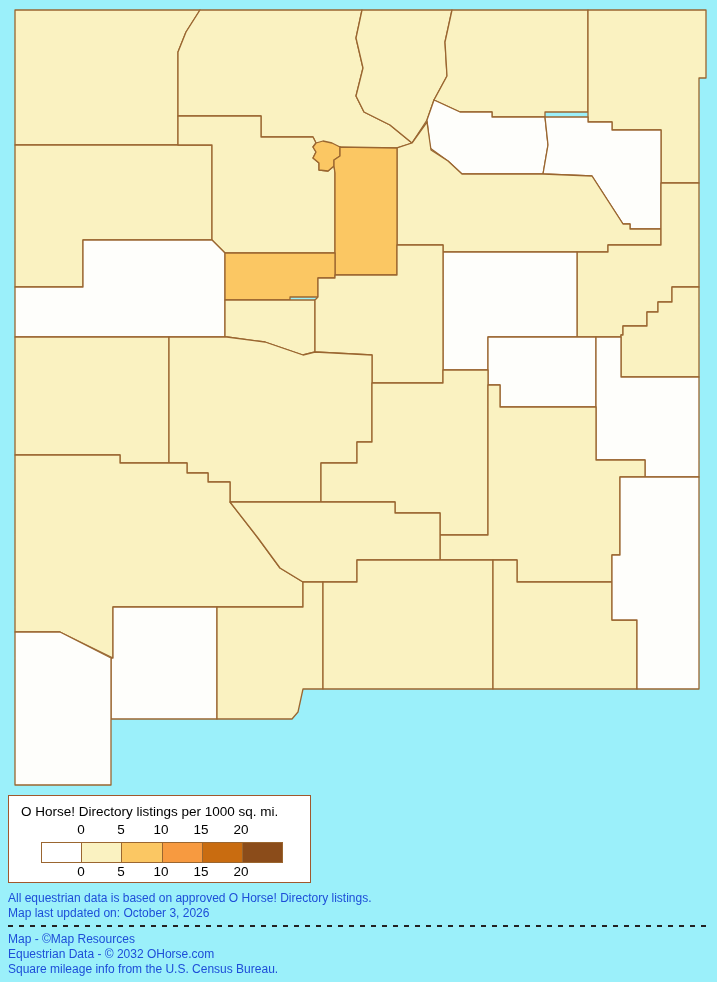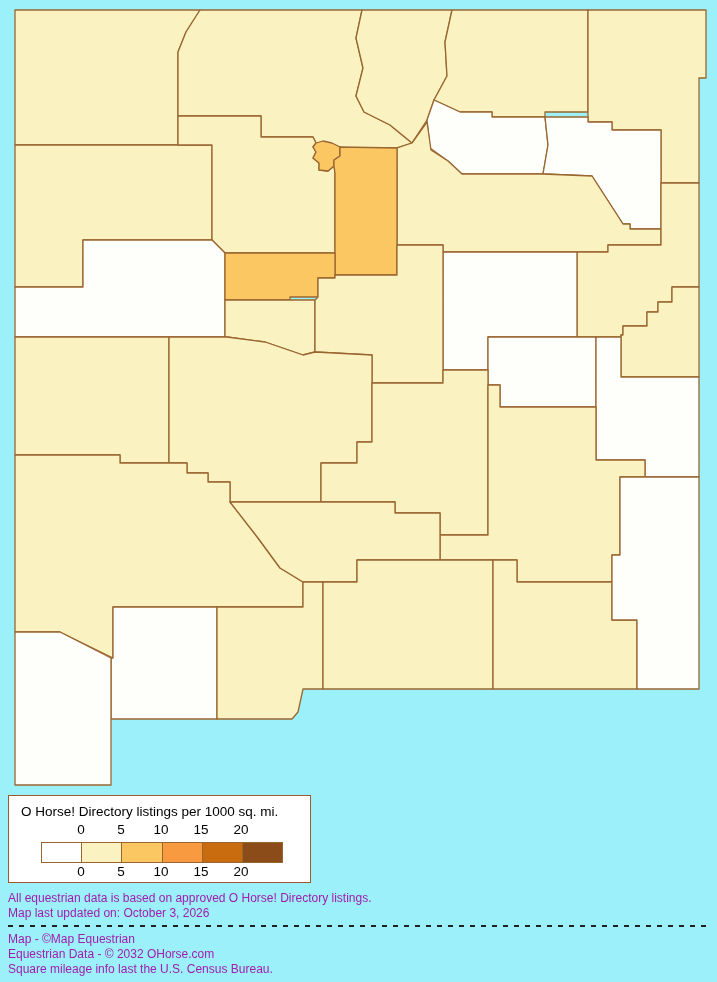--- a/index.html
+++ b/index.html
@@ -20,21 +20,21 @@
   .tick-row{position:absolute;left:0;top:0;width:100%;height:16px;}
   .tick-row.top{top:26px;}
   .tick-row.bottom{top:68px;}
   .tick{position:absolute;width:44px;text-align:center;font-size:13.5px;color:#000;}
   .swatch-bar{
     position:absolute;left:32px;top:46px;width:242px;height:21px;display:flex;
   }
   .swatch{flex:1 1 auto;border:1px solid #9A6630;margin-left:-1px;box-sizing:border-box;}
   .swatch:first-child{margin-left:0;}
   .footer-line{
-    position:absolute;left:8px;font-size:12px;color:#a21caf;white-space:nowrap;
+    position:absolute;left:8px;font-size:12px;color:#1d4ed8;white-space:nowrap;
   }
   .dashed-rule{
     position:absolute;left:8px;top:925px;width:702px;height:2px;
     background:repeating-linear-gradient(90deg,#222 0,#222 5px,transparent 5px,transparent 11px);
   }
 </style>
 </head>
 <body>
 
 <svg id="map-svg" width="717" height="790" viewBox="0 0 717 790">
@@ -95,15 +95,15 @@
     <span class="tick" style="left:90px">5</span>
     <span class="tick" style="left:130px">10</span>
     <span class="tick" style="left:170px">15</span>
     <span class="tick" style="left:210px">20</span>
   </div>
 </div>
 
 <div class="footer-line" style="top:891px">All equestrian data is based on approved O Horse! Directory listings.</div>
 <div class="footer-line" style="top:906px">Map last updated on: October 3, 2026</div>
 <div class="dashed-rule"></div>
-<div class="footer-line" style="top:932px">Map - ©Map Equestrian</div>
+<div class="footer-line" style="top:932px">Map - ©Map Resources</div>
 <div class="footer-line" style="top:947px">Equestrian Data - © 2032 OHorse.com</div>
-<div class="footer-line" style="top:962px">Square mileage info last the U.S. Census Bureau.</div>
+<div class="footer-line" style="top:962px">Square mileage info from the U.S. Census Bureau.</div>
 
 </body></html>

